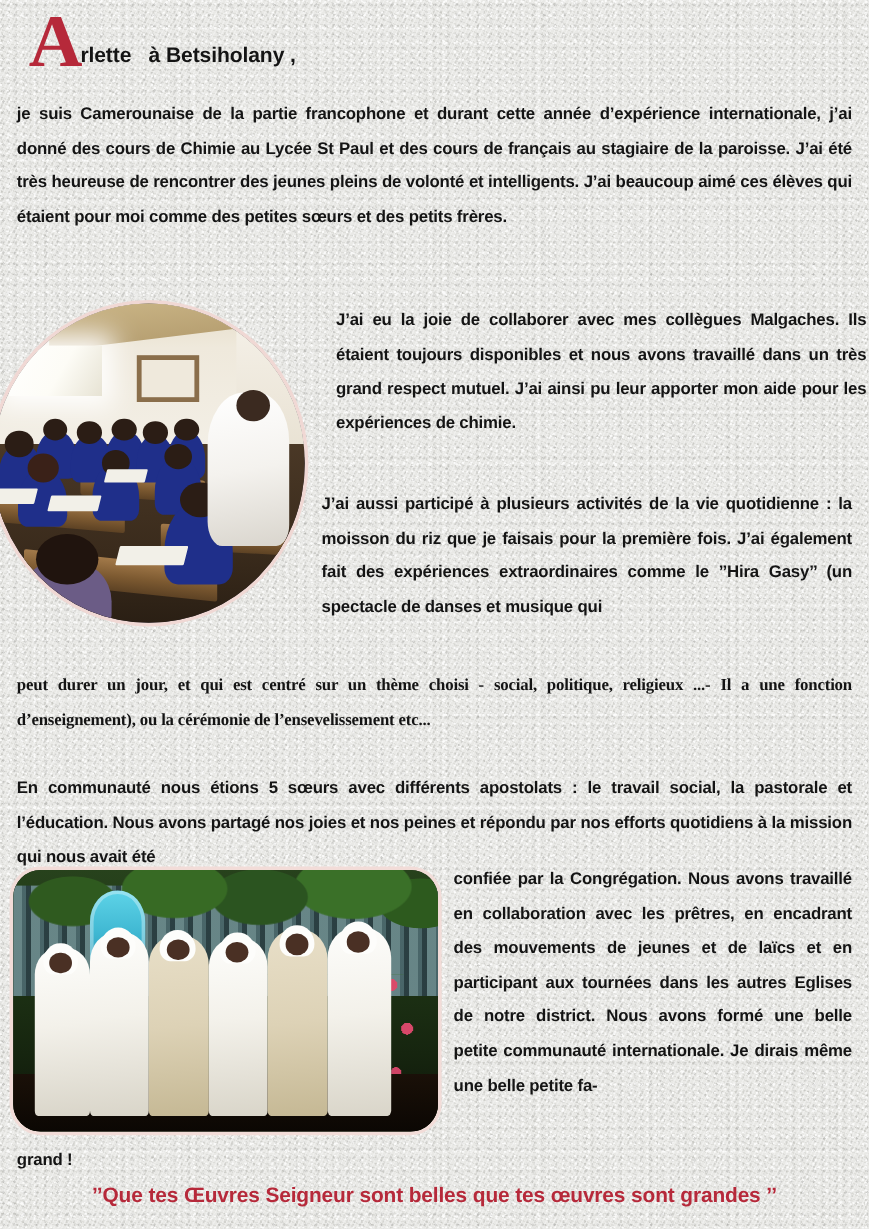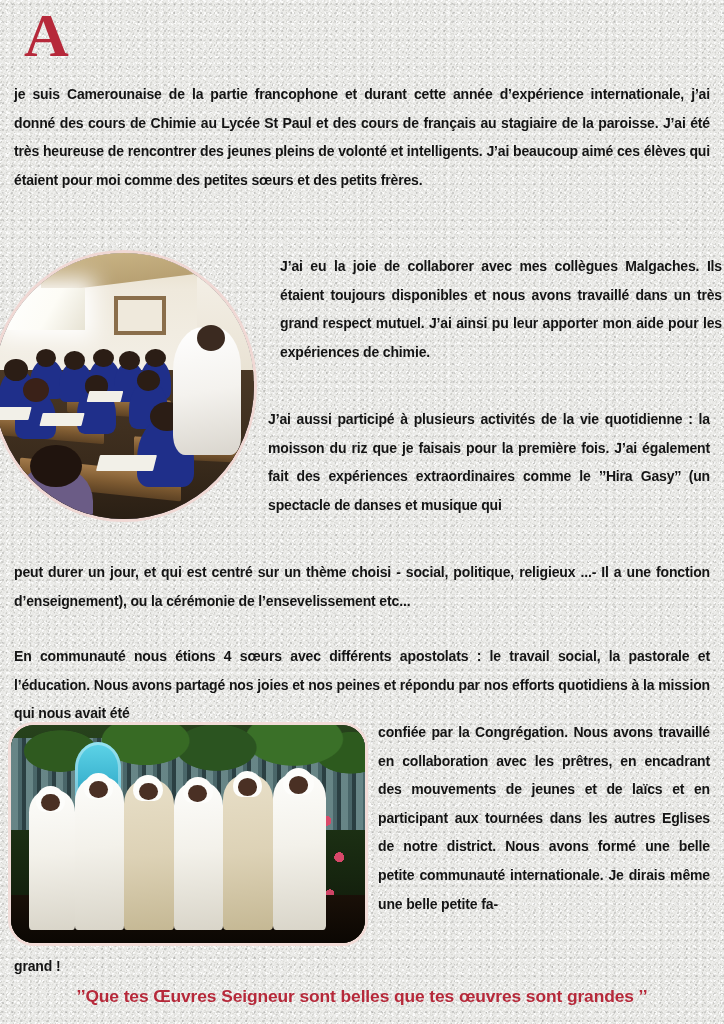--- a/index.html
+++ b/index.html
@@ -187,20 +187,21 @@
     top: 405px;
     width: 442px;
   }
 
   
   #p4 {
     position: absolute;
     left: 14px;
     top: 558px;
     width: 696px;
+    font-family: Liberation Serif, serif;
   }
   #p5 {
     position: absolute;
     left: 14px;
     top: 642px;
     width: 696px;
   }
 
   
   #photo-sisters {
@@ -312,20 +313,21 @@
 
 <div id="page">
 
   <div id="paper-noise"></div>
   <div id="paper-noise2"></div>
 
   <div id="content">
 
     <div id="heading-block">
       <span id="drop-cap">A</span>
+      <span id="heading-rest">rlette   à Betsiholany ,</span>
     </div>
 
     <p id="p1" class="para">je suis Camerounaise de la partie francophone  et durant cette année d’expérience internationale, j’ai donné des cours de Chimie au Lycée St Paul et des cours de français au stagiaire de la paroisse. J’ai été très heureuse de rencontrer des jeunes pleins de volonté et intelligents. J’ai beaucoup aimé ces élèves qui étaient pour moi comme des petites sœurs et des petits frères.</p>
 
     <div id="photo-classroom">
       <div class="cl-wall"></div>
       <div class="cl-wall-right"></div>
       <div class="cl-ceiling"></div>
       <div class="cl-window"></div>
       <div class="cl-frame"></div>
@@ -368,21 +370,21 @@
       <div class="cl-paper" style="left:40%;top:76%;width:22%;height:6%;"></div>
       <div class="cl-paper" style="left:18%;top:60%;width:16%;height:5%;"></div>
       <div class="cl-paper" style="left:0%;top:58%;width:14%;height:5%;"></div>
       <div class="cl-paper" style="left:36%;top:52%;width:13%;height:4%;"></div>
     </div>
 
     <p id="p2-col" class="para">J’ai eu la joie de collaborer avec mes collègues Malgaches. Ils étaient toujours disponibles et nous avons travaillé dans un très grand respect mutuel. J’ai ainsi pu leur apporter mon aide pour les expériences de chimie.</p>
     <p id="p3-col" class="para">J’ai aussi participé à plusieurs activités de la vie quotidienne : la moisson du riz que je faisais pour la première fois. J’ai également fait des expériences extraordinaires comme le ’’Hira Gasy’’ (un spectacle de danses et musique qui</p>
 
     <p id="p4" class="para">peut durer un jour, et qui est centré sur un thème choisi - social, politique, religieux ...- Il a une fonction d’enseignement), ou la cérémonie de l’ensevelissement etc...</p>
-    <p id="p5" class="para">En communauté nous étions 4 sœurs avec différents apostolats : le travail social, la pastorale et l’éducation. Nous  avons partagé nos joies et nos peines et répondu par nos efforts quotidiens à la mission qui nous avait été</p>
+    <p id="p5" class="para">En communauté nous étions 5 sœurs avec différents apostolats : le travail social, la pastorale et l’éducation. Nous  avons partagé nos joies et nos peines et répondu par nos efforts quotidiens à la mission qui nous avait été</p>
 
     <div id="photo-sisters">
       <div class="sp-sky"></div>
       <div class="sp-fence"></div>
       <div class="sp-foliage"></div>
       <div class="sp-arch"></div>
       <div class="sp-flowers"></div>
       <div class="sp-ground"></div>
 
       <div class="sp-sister" style="left:5%;width:13%;height:64%;"></div>

